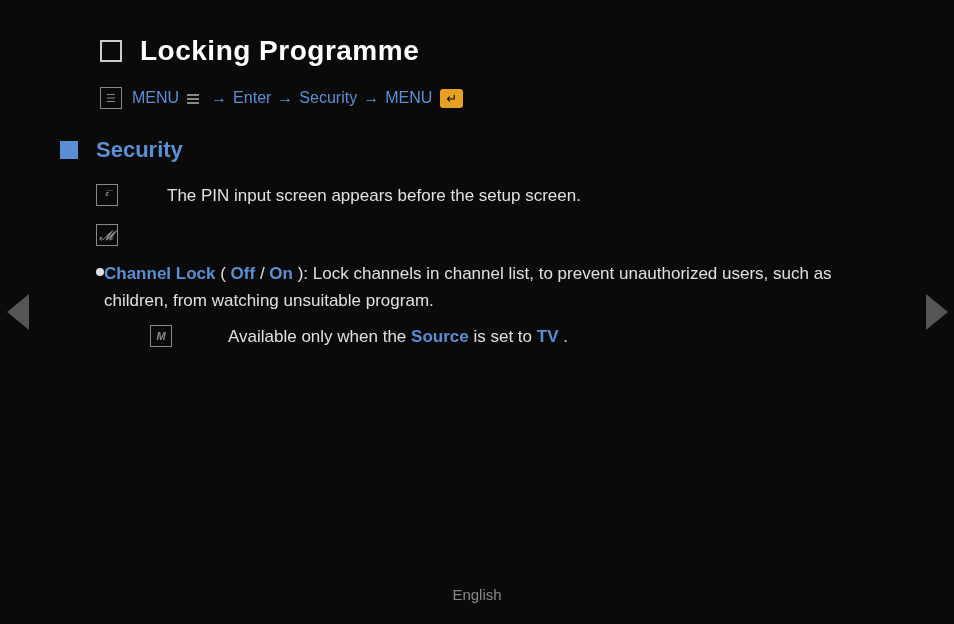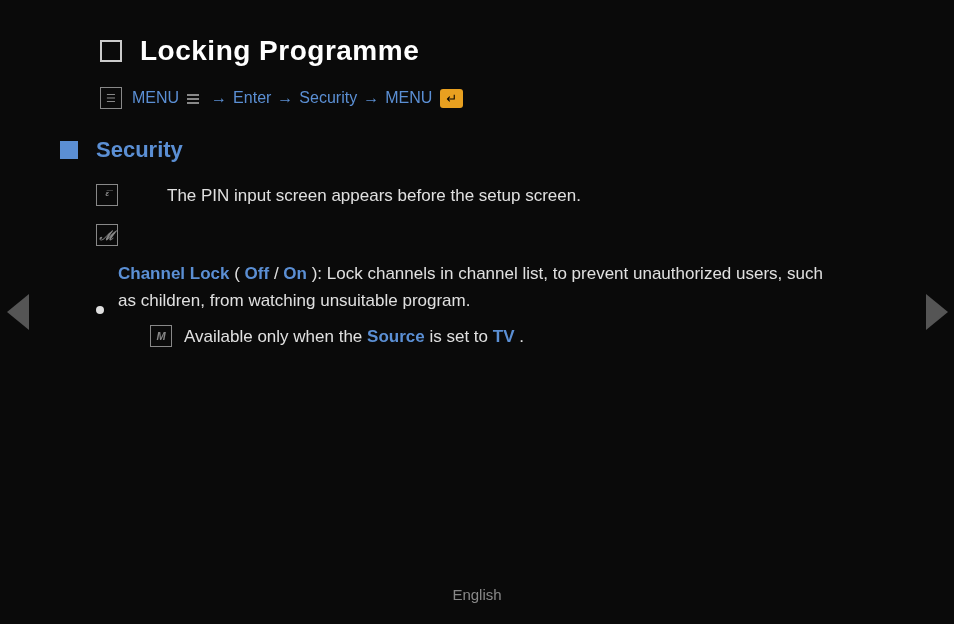--- a/index.html
+++ b/index.html
@@ -138,24 +138,24 @@
 
     .note-text {
       font-size: 17px;
       color: #e0e0e0;
       line-height: 1.5;
       margin-left: 37px;
     }
 
     .bullet-item {
       display: flex;
-      align-items: flex-end;
+      align-items: flex-start;
       margin-left: 36px;
       margin-bottom: 10px;
-      gap: 14px;
+      gap: 0;
     }
 
     .bullet-dot {
       width: 8px;
       height: 8px;
       background-color: #e0e0e0;
       border-radius: 50%;
       margin-top: 8px;
       flex-shrink: 0;
     }
@@ -191,20 +191,21 @@
       font-size: 11px;
       color: #888;
       font-style: italic;
       font-weight: bold;
     }
 
     .sub-note-text {
       font-size: 17px;
       color: #e0e0e0;
       line-height: 1.5;
+      margin-left: 44px;
     }
 
     .nav-left {
       position: absolute;
       left: 0;
       top: 50%;
       transform: translateY(-50%);
       width: 35px;
       height: 60px;
       display: flex;

